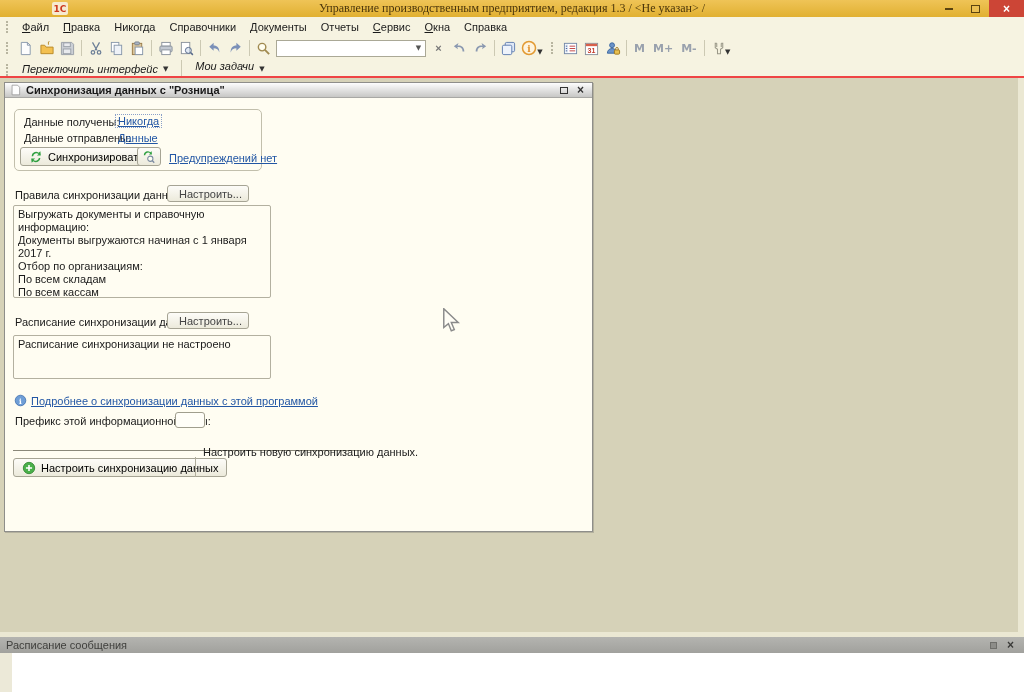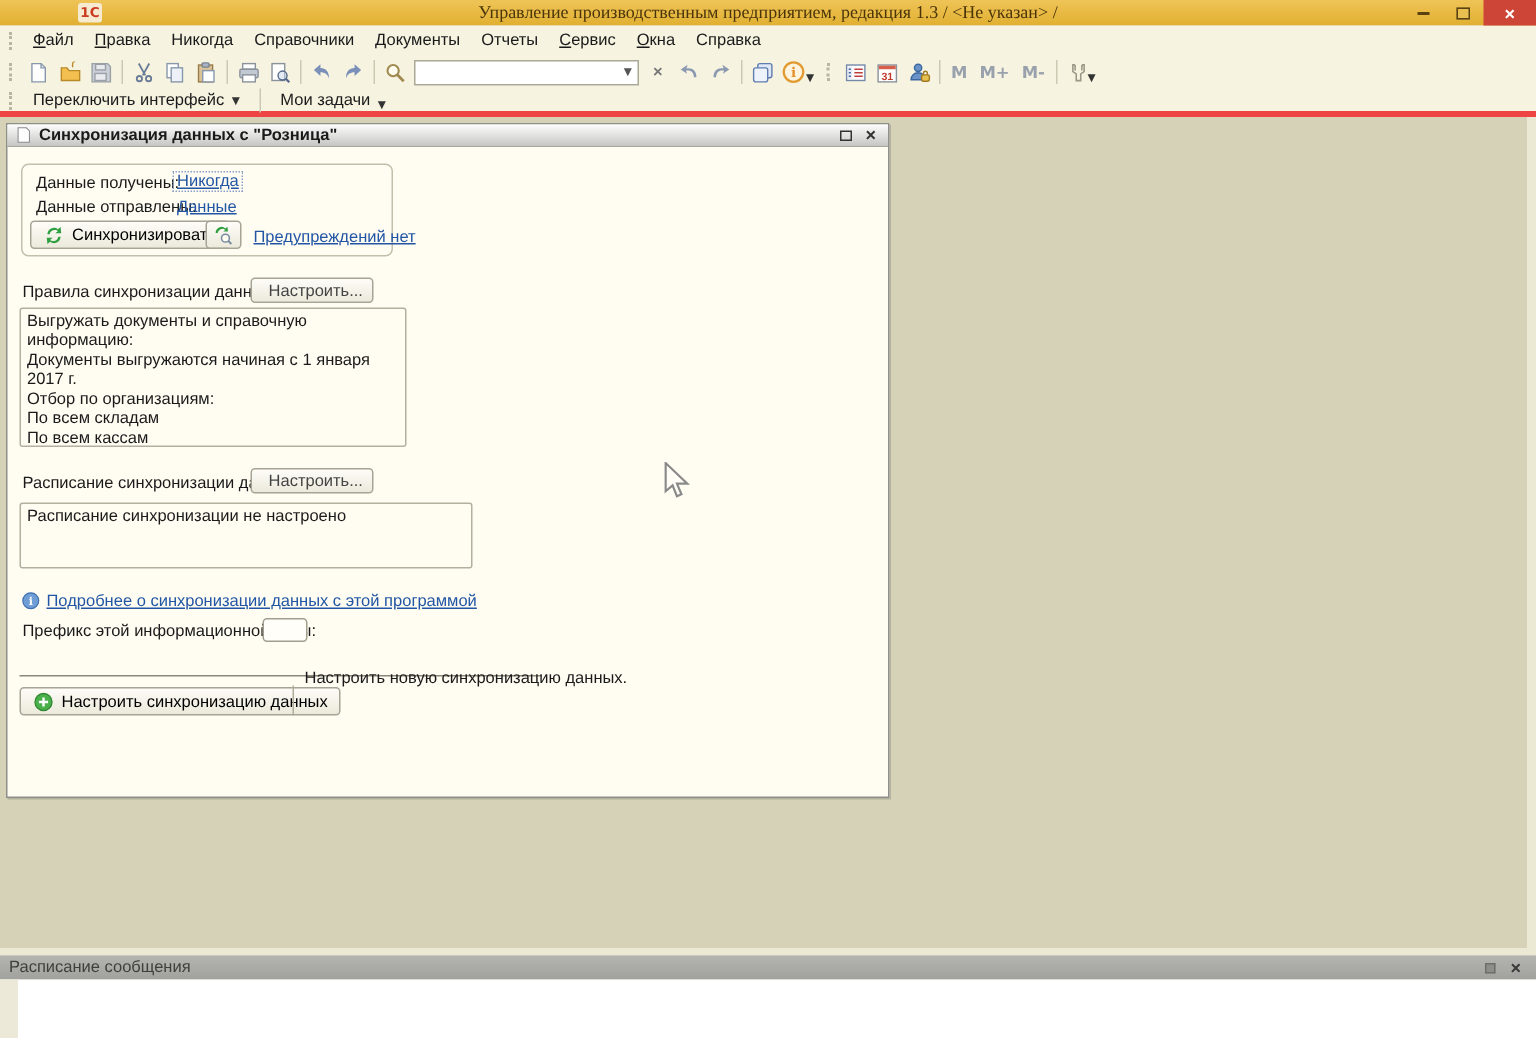--- a/index.html
+++ b/index.html
@@ -42,21 +42,21 @@
     border:1px solid #aaa896; width:150px; margin:0 2px; flex:none; }
   .search-input { border:none; outline:none; flex:1; min-width:0; height:100%;
     background:transparent; font:11px "Liberation Sans",sans-serif; padding:0 3px; }
   .combo-arrow { width:13px; text-align:center; color:#555; font-size:7px; font-family:"DejaVu Sans",sans-serif; }
   .flat-x { color:#777; font-weight:bold; font-size:11px; }
   .m-btn { color:#99a1ad; font-weight:bold; font-size:11px; padding:0 4px; font-family:"DejaVu Sans",sans-serif; flex:none; }
   .mini-caret { font-size:7px; color:#333; font-family:"DejaVu Sans",sans-serif; align-self:flex-end; margin:0 2px 2px 0; }
 
   
   .ifacebar { position:absolute; top:60px; left:0; width:1024px; height:18px;
-    background:#f6f3e1; border-bottom:4px solid #ef4444; display:flex; align-items:center; padding-left:6px; }
+    background:#f6f3e1; border-bottom:2px solid #ef4444; display:flex; align-items:flex-end; padding-left:6px;font-style:italic; }
   .iface-btn { display:flex; align-items:center; gap:5px; padding:1px 7px; }
 
   
   .mdi { position:absolute; top:78px; left:0; width:1024px; height:554px; background:#d6d2b8; }
   .mdi-right-strip { position:absolute; top:0; right:0; width:6px; height:100%; background:#ebe8d3; }
 
   
   .window { position:absolute; left:4px; top:4px; width:589px; height:450px;
     background:#fffdf2; border:1px solid #8e8e8a; box-shadow:1px 1px 0 #b4b19e; }
   .win-titlebar { height:15px; background:linear-gradient(#fdfdfd,#c7c7c5);
@@ -360,21 +360,21 @@
 
       <span class="lbl" style="left:10px;top:218px">Расписание синхронизации данных:</span>
       <button class="btn btn-sm" style="left:162px;top:214px;width:82px">
         <svg width="13" height="13" viewBox="0 0 16 16">
             <circle cx="8" cy="8" r="6" fill="#eef4fc" stroke="#3f6fae" stroke-width="1.3"></circle>
             <path d="M8 8 L8 3.5 A4.5 4.5 0 0 0 3.6 8z" fill="#5b84c4"></path>
             <path d="M8 8l3 1.8" stroke="#3f6fae" stroke-width="1.2"></path>
           </svg>
         <span>Настроить...</span>
       </button>
-      <div class="textbox" style="left:8px;top:237px;width:302px;height:44px">Расписание синхронизации не настроено</div>
+      <div class="textbox" style="left:8px;top:237px;width:258px;height:44px">Расписание синхронизации не настроено</div>
 
       <span class="lbl" style="left:9px;top:296px;display:inline-flex;align-items:center;gap:4px">
         <svg width="13" height="13" viewBox="0 0 16 16">
             <circle cx="8" cy="8" r="6.5" fill="#6f9ed6" stroke="#3f6fae"></circle>
             <text x="8" y="11.8" font-size="9" font-weight="bold" fill="#fff" text-anchor="middle" font-family="DejaVu Serif">i</text>
           </svg>
         <span class="link">Подробнее о синхронизации данных с этой программой</span>
       </span>
 
       <span class="lbl" style="left:10px;top:317px">Префикс этой информационной базы:</span>

